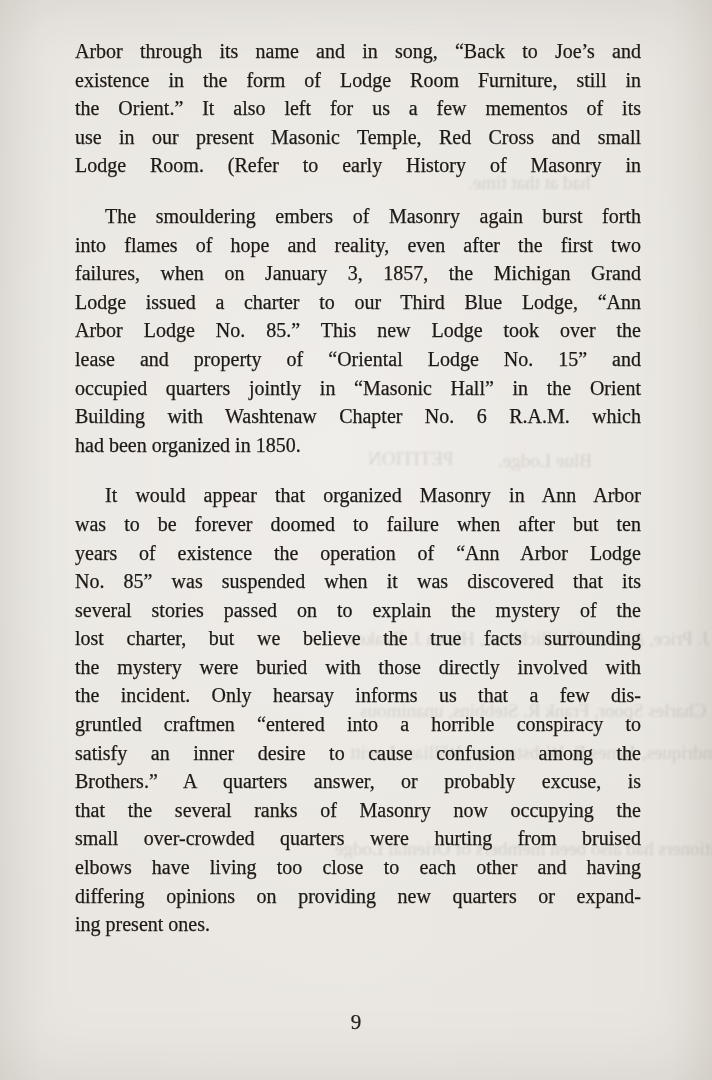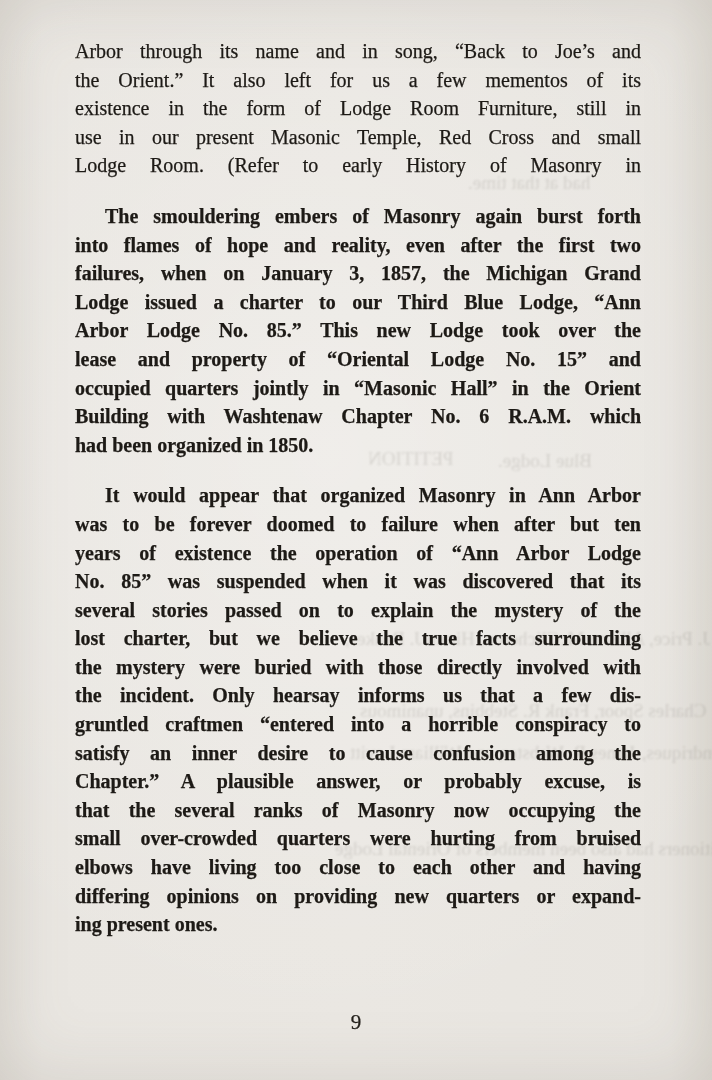--- a/index.html
+++ b/index.html
@@ -29,21 +29,21 @@
     left: 75px;
     top: 37px;
     width: 566px;
     color: #1d1a16;
     font-family: "Liberation Serif", "DejaVu Serif", serif;
     font-size: 20px;
     line-height: 28.6px;
     -webkit-text-stroke: 0.25px #1d1a16;
   }
   .para { margin: 0; }
-  .para + .para { margin-top: 22px; font-weight: bold; }
+  .para + .para { margin-top: 22px; }
   .line {
     text-align: justify;
     text-align-last: justify;
     white-space: normal;
   }
   .line.last { text-align-last: left; }
   .line.indent { text-indent: 30px; }
   .page-number {
     position: absolute;
     top: 1010px;
@@ -83,22 +83,22 @@
     <div class="ghost" style="left:345px; top:628px;">Robert J. Price, Allison McClicheron, Hiram J. Beakes,</div>
     <div class="ghost" style="left:360px; top:700px;">Charles Spoor, Frank R. Stebbins, unanimous</div>
     <div class="ghost" style="left:350px; top:742px;">Hendriques, James R. Webster, and William Levitt</div>
     <div class="ghost" style="left:335px; top:838px;">petitioners had also been members of Oriental Lodge</div>
   </div>
 
   <div class="text-block">
 
     <div class="para">
       <div class="line">Arbor through its name and in song, “Back to Joe’s and</div>
+      <div class="line">existence in the form of Lodge Room Furniture, still in</div>
       <div class="line">the Orient.” It also left for us a few mementos of its</div>
-      <div class="line">existence in the form of Lodge Room Furniture, still in</div>
       <div class="line">use in our present Masonic Temple, Red Cross and small</div>
       <div class="line">Lodge Room. (Refer to early History of Masonry in</div>
     </div>
 
     <div class="para">
       <div class="line indent">The smouldering embers of Masonry again burst forth</div>
       <div class="line">into flames of hope and reality, even after the first two</div>
       <div class="line">failures, when on January 3, 1857, the Michigan Grand</div>
       <div class="line">Lodge issued a charter to our Third Blue Lodge, “Ann</div>
       <div class="line">Arbor Lodge No. 85.” This new Lodge took over the</div>
@@ -112,21 +112,21 @@
       <div class="line indent">It would appear that organized Masonry in Ann Arbor</div>
       <div class="line">was to be forever doomed to failure when after but ten</div>
       <div class="line">years of existence the operation of “Ann Arbor Lodge</div>
       <div class="line">No. 85” was suspended when it was discovered that its</div>
       <div class="line">several stories passed on to explain the mystery of the</div>
       <div class="line">lost charter, but we believe the true facts surrounding</div>
       <div class="line">the mystery were buried with those directly involved with</div>
       <div class="line">the incident. Only hearsay informs us that a few dis-</div>
       <div class="line">gruntled craftmen “entered into a horrible conspiracy to</div>
       <div class="line">satisfy an inner desire to cause confusion among the</div>
-      <div class="line">Chapter.” A plausible answer, or probably excuse, is</div>
+      <div class="line">Brothers.” A quarters answer, or probably excuse, is</div>
       <div class="line">that the several ranks of Masonry now occupying the</div>
       <div class="line">small over-crowded quarters were hurting from bruised</div>
       <div class="line">elbows have living too close to each other and having</div>
       <div class="line">differing opinions on providing new quarters or expand-</div>
       <div class="line last">ing present ones.</div>
     </div>
 
   </div>
 
   <div class="page-number">9</div>

